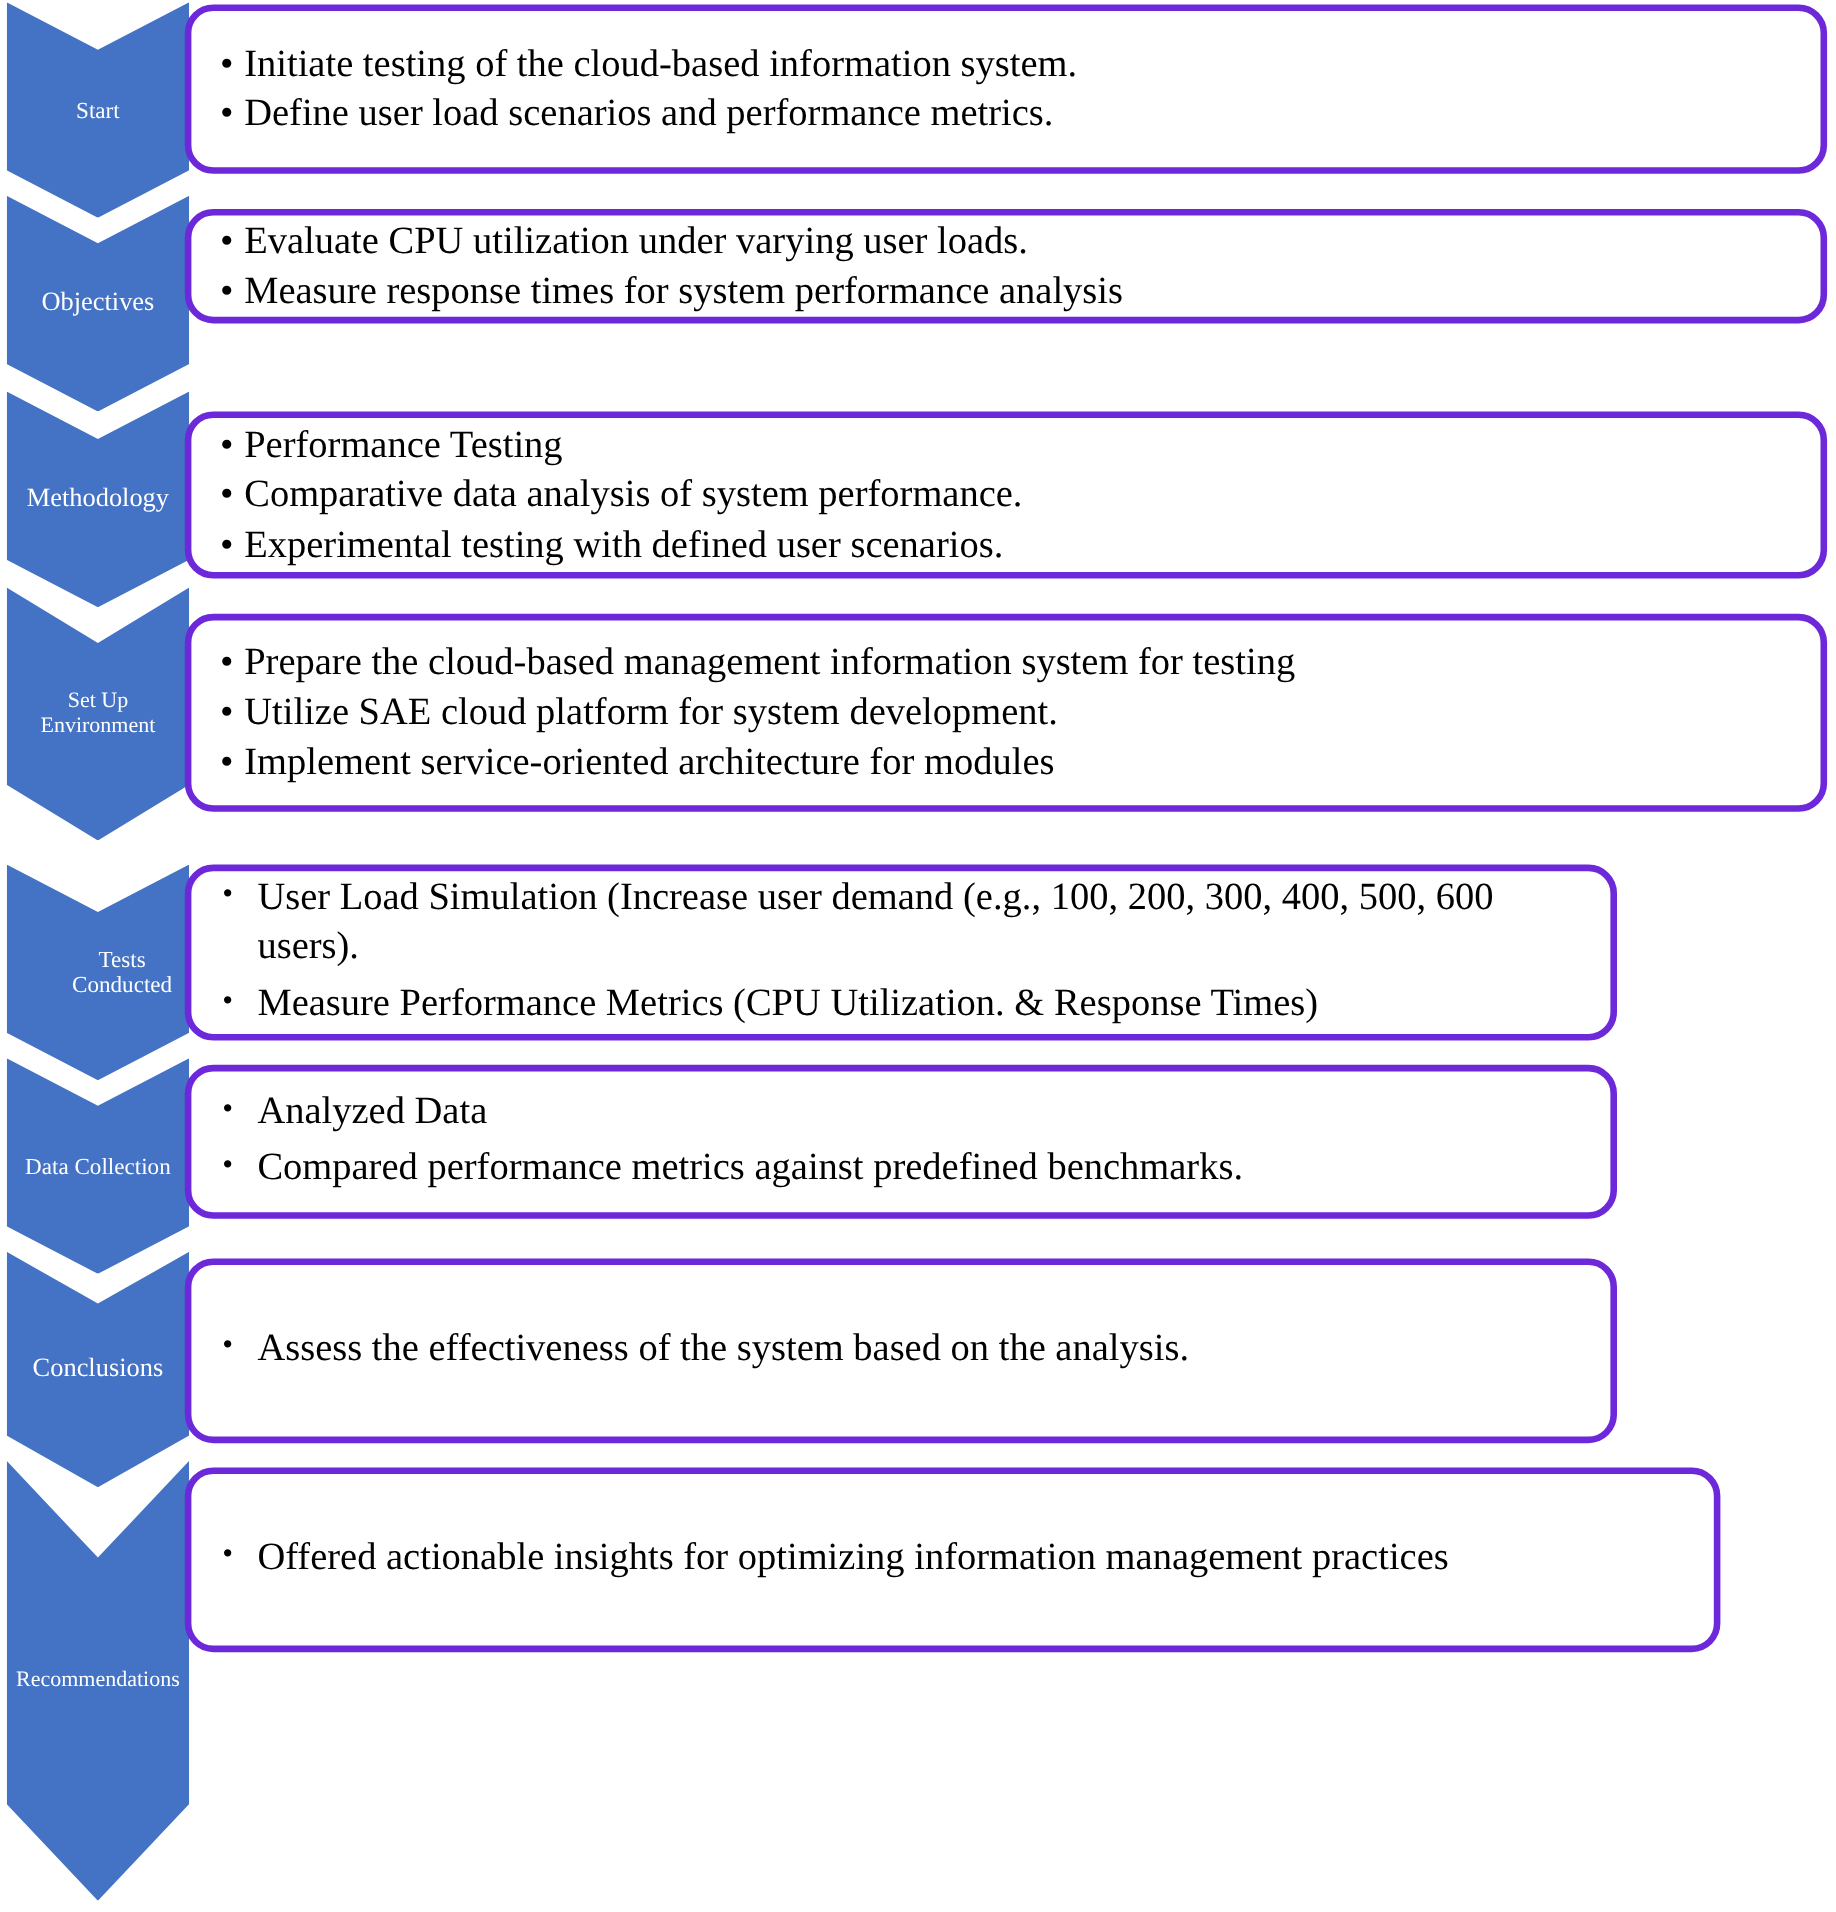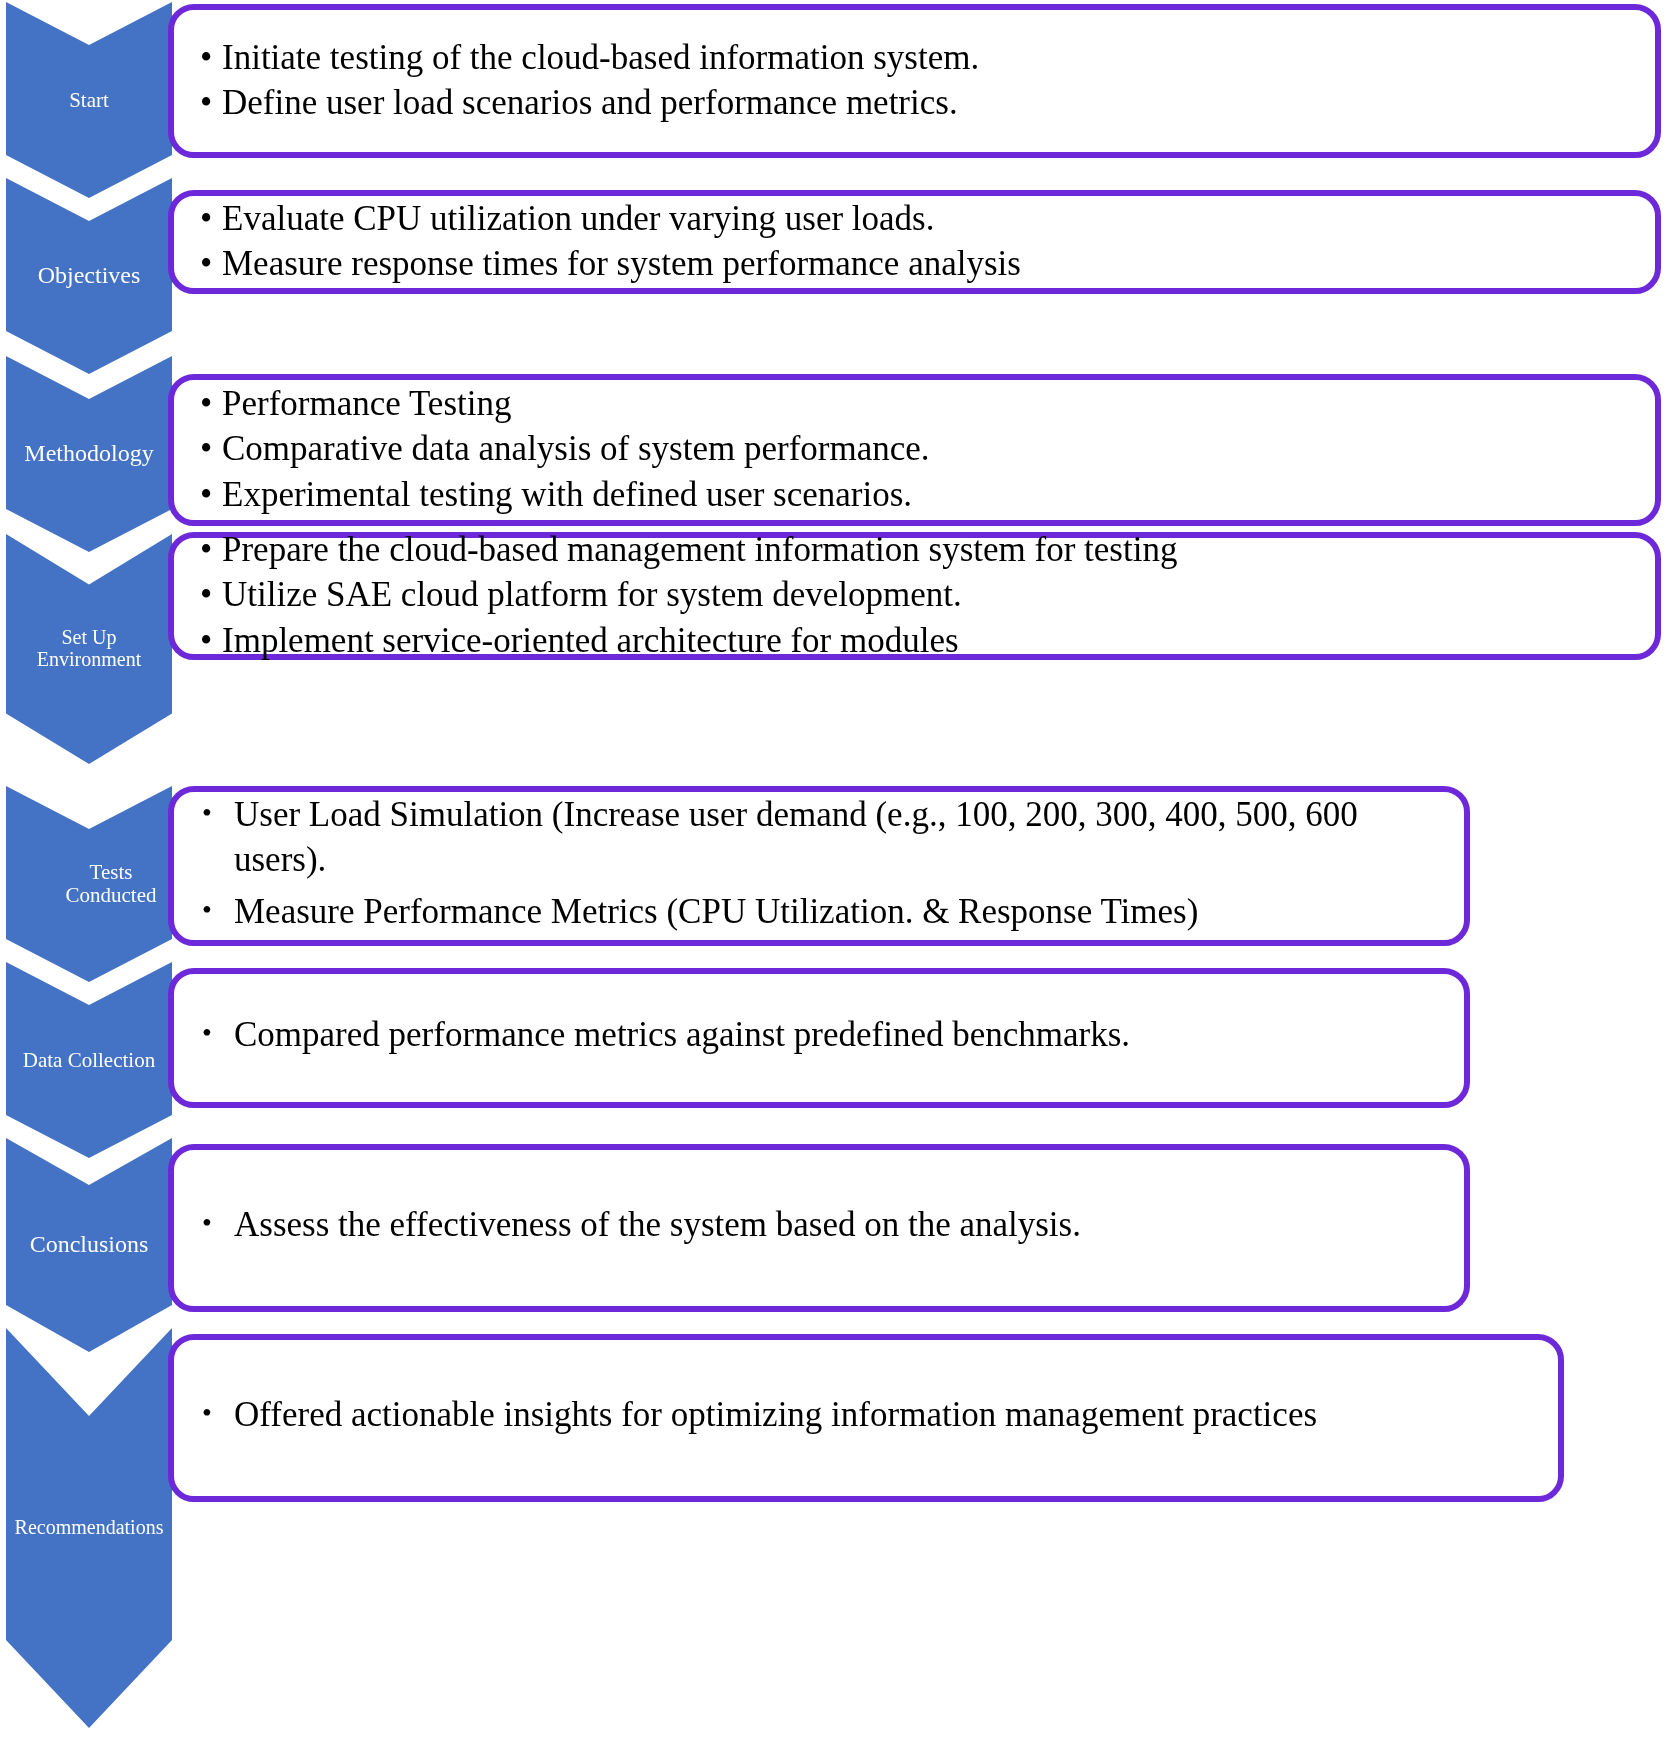--- a/index.html
+++ b/index.html
@@ -131,21 +131,21 @@
         <li>Comparative data analysis of system performance.</li>
         <li>Experimental testing with defined user scenarios.</li>
       </ul>
     </div>
   </div>
 
   <div class="stage">
     <div class="chevron" style="top:534px; height:230px;">
       <span class="chevron-label tiny" style="word-break:normal;">Set Up Environment</span>
     </div>
-    <div class="box" style="top:532px; height:128px; width:1493px;">
+    <div class="box" style="top:558px; height:180px; width:1493px;">
       <ul class="bullets">
         <li>Prepare the cloud-based management information system for testing</li>
         <li>Utilize SAE cloud platform for system development.</li>
         <li>Implement service-oriented architecture for modules</li>
       </ul>
     </div>
   </div>
 
   <div class="stage">
     <div class="chevron" style="top:786px; height:196px;padding-left:44px;">
@@ -158,20 +158,21 @@
       </ul>
     </div>
   </div>
 
   <div class="stage">
     <div class="chevron" style="top:962px; height:196px;">
       <span class="chevron-label" style="word-break:normal;">Data Collection</span>
     </div>
     <div class="box" style="top:968px; height:140px; width:1302px;">
       <ul class="bullets spaced">
+        <li>Analyzed Data</li>
         <li>Compared performance metrics against predefined benchmarks.</li>
       </ul>
     </div>
   </div>
 
   <div class="stage">
     <div class="chevron" style="top:1138px; height:214px;">
       <span class="chevron-label small">Conclusions</span>
     </div>
     <div class="box" style="top:1144px; height:168px; width:1302px;">

